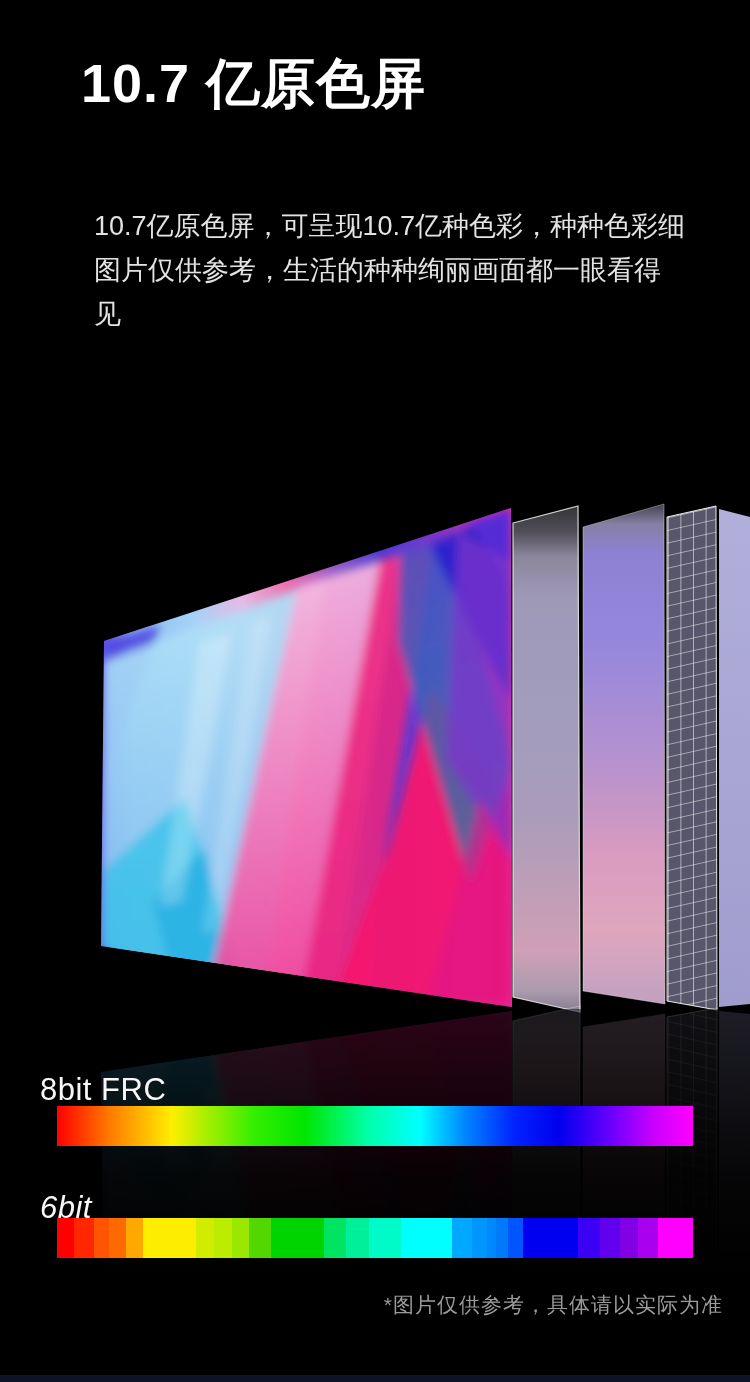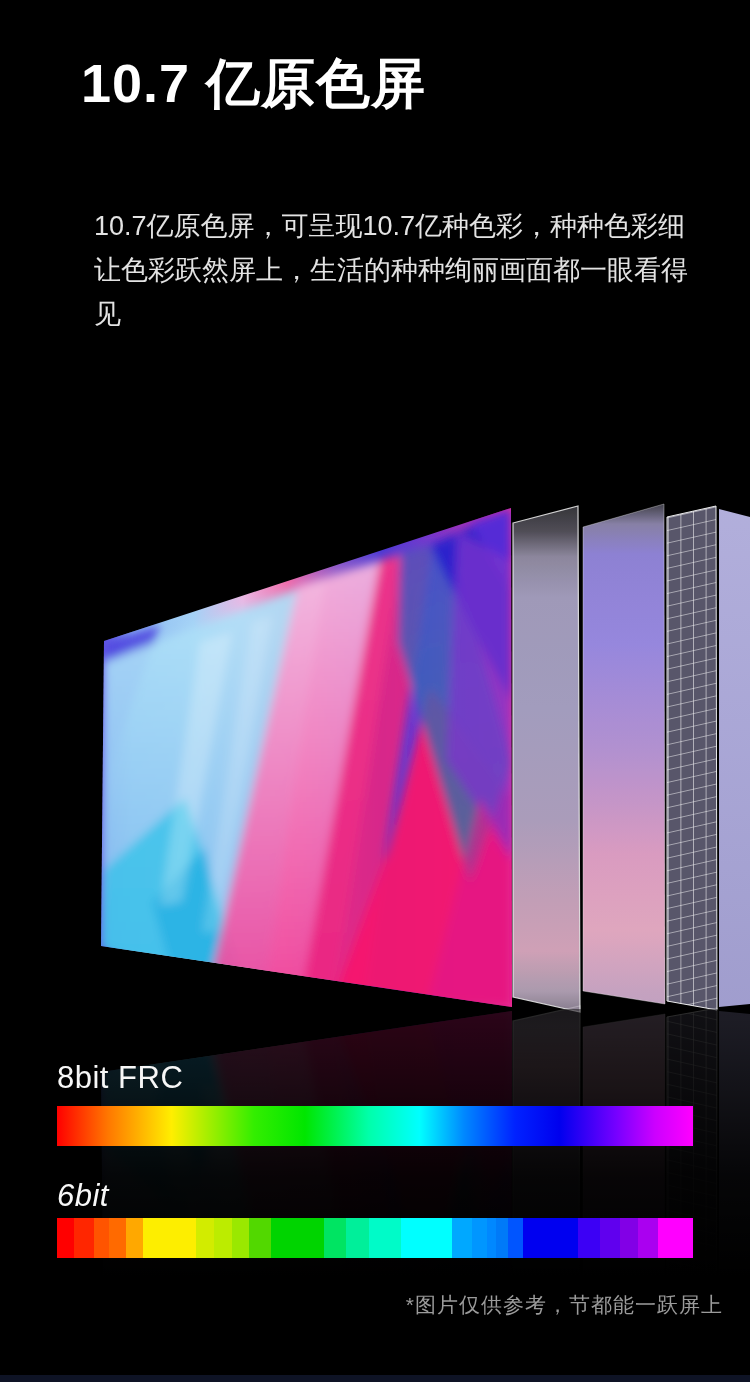--- a/index.html
+++ b/index.html
@@ -37,26 +37,27 @@
   .feature-desc span { display: block; white-space: nowrap; }
   .visual {
     position: absolute;
     left: 0;
     top: 460px;
     width: 750px;
     height: 922px;
   }
   .bar-label {
     position: absolute;
-    left: 57px;
+    left: 40px;
     color: #f7f7f7;
     font-size: 31px;
     font-weight: 400;
     letter-spacing: 0.5px;
     z-index: 3;
+    margin-top: 12px;
   }
   .label-8bit { top: 1060px; }
   .label-6bit { top: 1178px; font-style: italic; }
   .grad-bar {
     position: absolute;
     left: 57px;
     width: 636px;
     height: 40px;
     z-index: 3;
   }
@@ -88,21 +89,21 @@
 <body>
 
 <div class="page">
 
   <h1 class="page-title">
     <span>10.7 亿原色屏</span>
   </h1>
 
   <p class="feature-desc">
     <span>10.7亿原色屏，可呈现10.7亿种色彩，种种色彩细</span>
-    <span>让色彩跃然屏上，生活的种种绚丽画面都一眼看得</span>
+    <span>图片仅供参考，生活的种种绚丽画面都一眼看得</span>
     <span>见</span>
   </p>
 
   <svg class="visual" viewBox="0 460 750 922" width="750" height="922" xmlns="http://www.w3.org/2000/svg">
     <defs>
       <filter id="soft" x="-10%" y="-10%" width="120%" height="120%">
         <feGaussianBlur stdDeviation="5"></feGaussianBlur>
       </filter>
       <clipPath id="screenClip">
         <polygon points="104,641 511,508 512,1007 101,946"></polygon>
@@ -234,16 +235,16 @@
       <div class="band" style="flex: 12 0 0px; background: rgb(0, 122, 248);"></div>
       <div class="band" style="flex: 15 0 0px; background: rgb(0, 85, 255);"></div>
       <div class="band" style="flex: 55 0 0px; background: rgb(0, 0, 240);"></div>
       <div class="band" style="flex: 22 0 0px; background: rgb(60, 0, 245);"></div>
       <div class="band" style="flex: 20 0 0px; background: rgb(96, 0, 238);"></div>
       <div class="band" style="flex: 18 0 0px; background: rgb(130, 0, 230);"></div>
       <div class="band" style="flex: 20 0 0px; background: rgb(170, 0, 240);"></div>
       <div class="band" style="flex: 35 0 0px; background: rgb(255, 0, 255);"></div>
     </div>
 
-  <div class="disclaimer">*图片仅供参考，节都能一跃屏上</div>
+  <div class="disclaimer">*图片仅供参考，具体请以实际为准</div>
 
   <div class="bottom-strip"></div>
 </div>
 
 </body></html>

